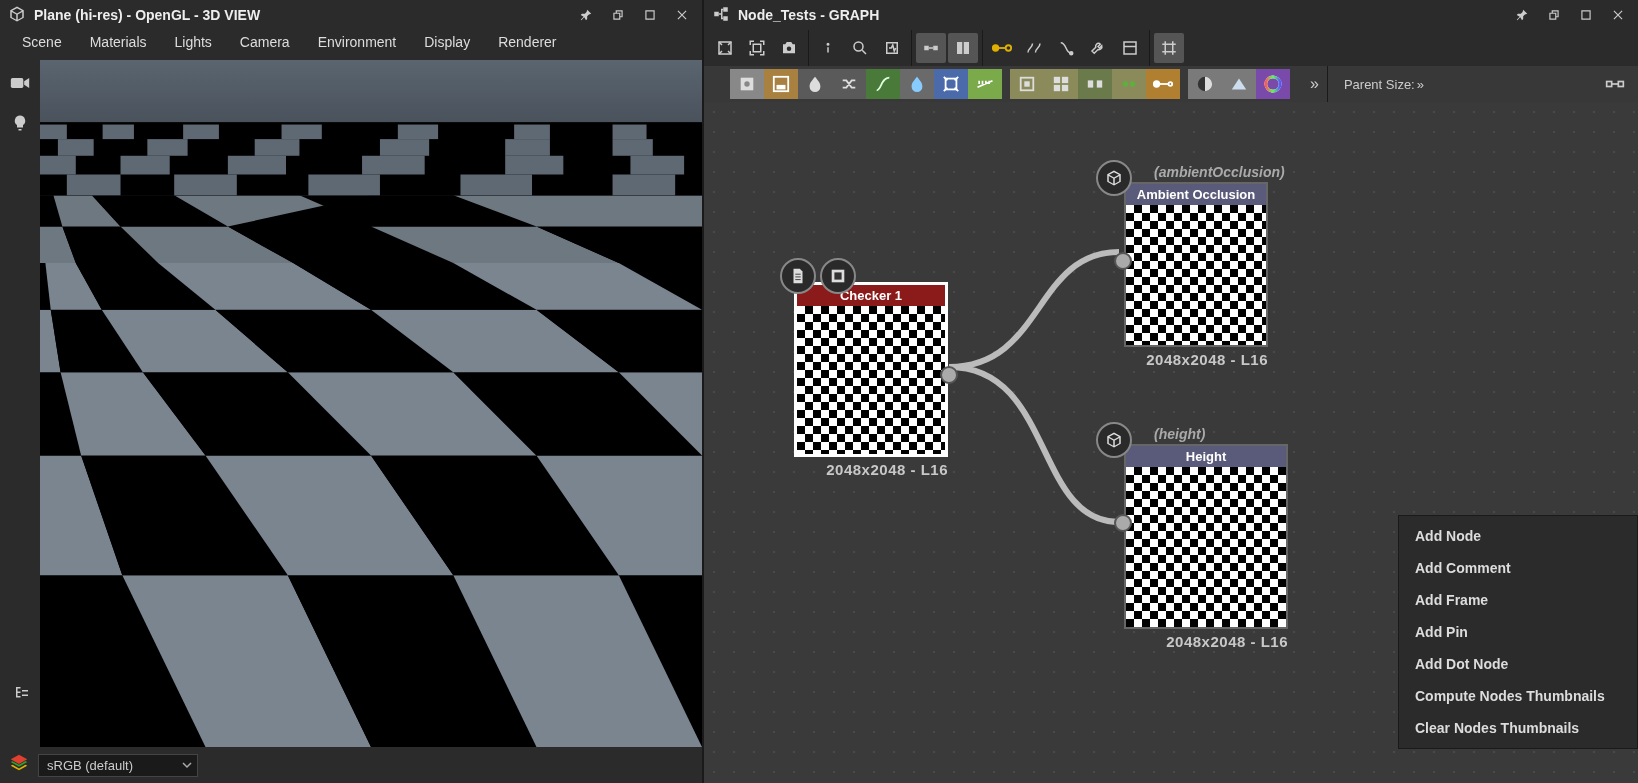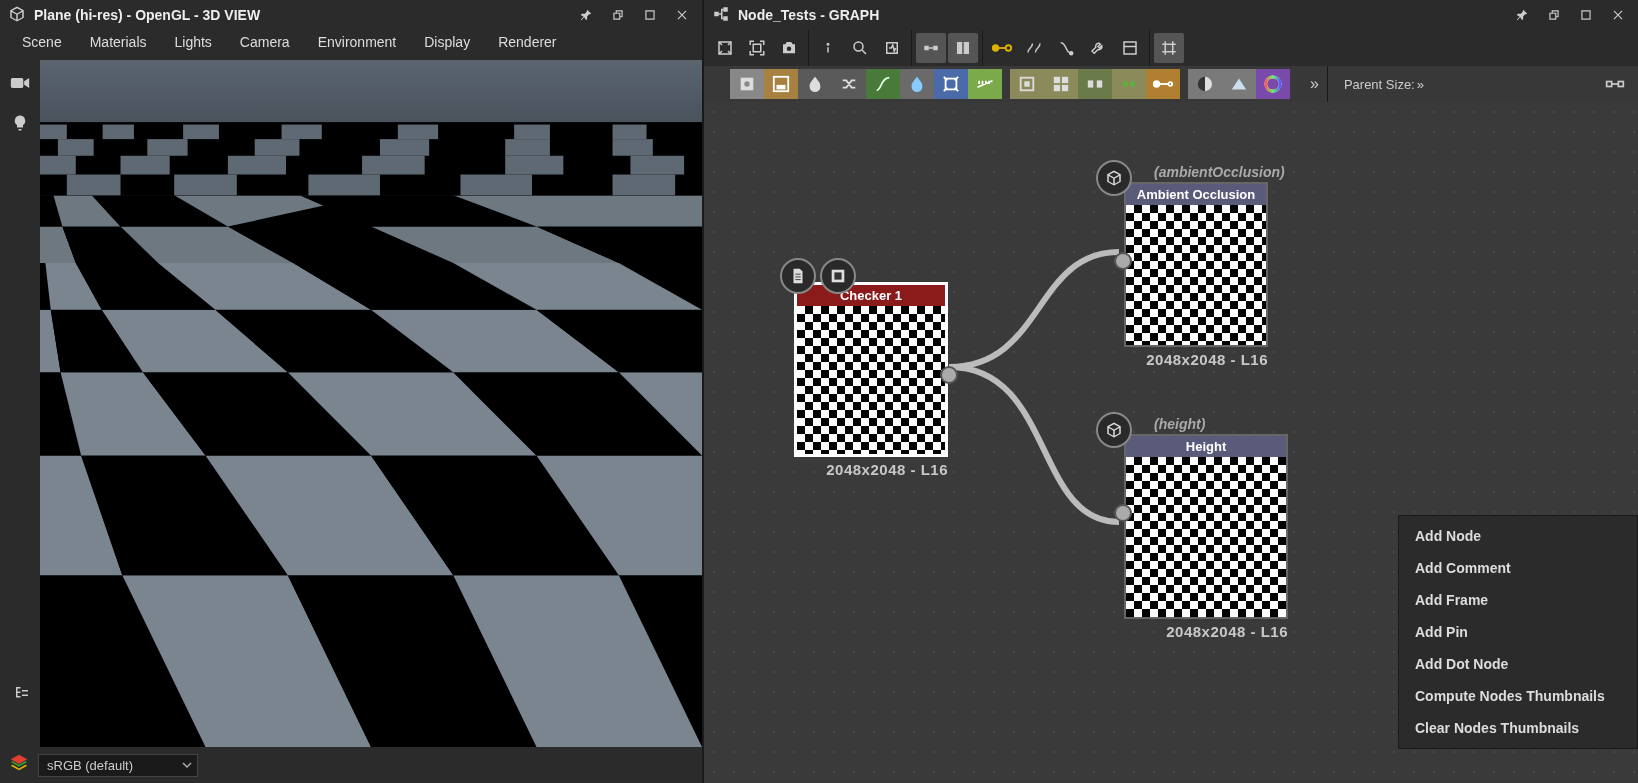--- a/index.html
+++ b/index.html
@@ -538,21 +538,21 @@
       </div>
       <div class="overlabel">(ambientOcclusion)</div>
       <div class="node-box" style="width:144px;">
         <div class="node-header hdr-purple">Ambient Occlusion</div>
         <div class="node-thumb"></div>
       </div>
       <div class="node-port" style="left:-10px; top:70px;"></div>
       <div class="node-caption">2048x2048 - L16</div>
     </div>
 
-    <div class="node" style="left:420px; top:332px;">
+    <div class="node" style="left:420px; top:342px;">
       <div class="node-badges" style="left:-28px; top:-22px;">
         <div class="badge-circle">
             <svg width="18" height="18" viewBox="0 0 24 24" fill="#ddd">
               <path d="M12 2 3 7v10l9 5 9-5V7l-9-5zm0 2.2 6.5 3.6L12 11.4 5.5 7.8 12 4.2zM5 9.3l6 3.3v7.1l-6-3.3V9.3zm8 10.4v-7.1l6-3.3v7.1l-6 3.3z"></path>
             </svg>
           </div>
       </div>
       <div class="overlabel">(height)</div>
       <div class="node-box" style="width:164px;">
         <div class="node-header hdr-purple">Height</div>

